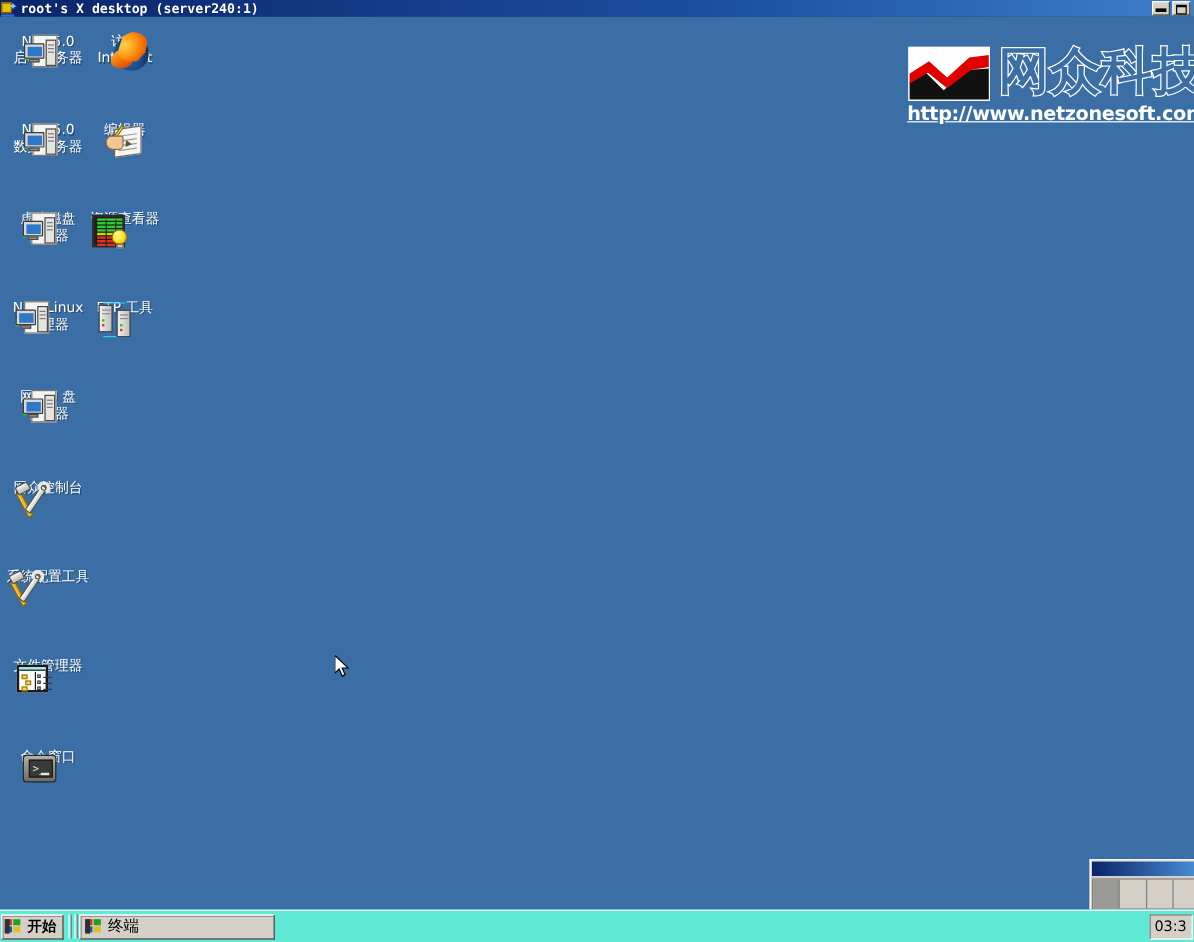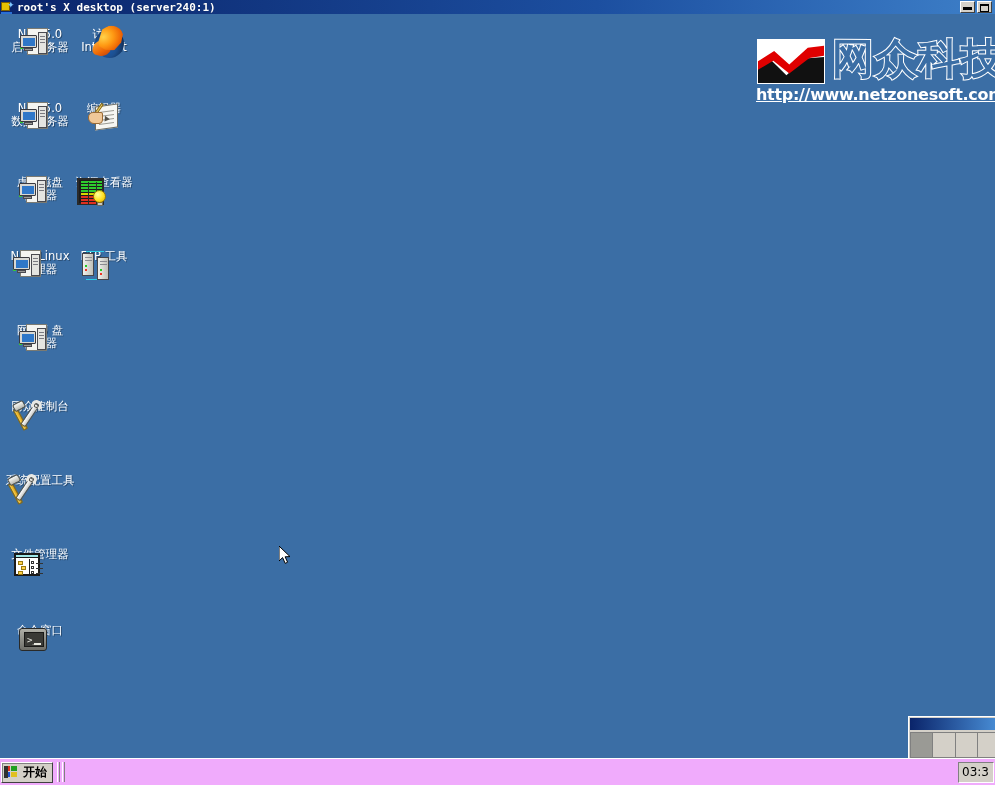--- a/index.html
+++ b/index.html
@@ -414,21 +414,21 @@
   #cursor {
     position: absolute; left: 279px; top: 532px;
     width: 12px; height: 19px;
     pointer-events: none;
   }
 
   
   #taskbar {
     position: absolute; left: 0; top: 758px;
     width: 995px; height: 27px;
-    background: #f0abfc;
+    background: #5eead4;
     border-top: 1px solid #ffffff;
     display: flex; align-items: center;
     padding: 2px 1px;
     gap: 0;
   }
   .win-btn {
     background: #d4d0c8;
     border-top: 1px solid #ffffff;
     border-left: 1px solid #ffffff;
     border-right: 1px solid #404040;
@@ -729,19 +729,29 @@
           <span class="q q4"></span>
           <span class="bar3"></span>
       </span>
       <span>开始</span>
     </div>
 
     <span class="grip"></span>
     <span class="grip"></span>
 
 
+    <div id="task-btn-terminal" class="win-btn task-btn">
+      <span class="winflag">
+        <span class="q q1"></span>
+          <span class="q q2"></span>
+          <span class="q q3"></span>
+          <span class="q q4"></span>
+          <span class="bar3"></span>
+      </span>
+      <span class="tlabel">终端</span>
+    </div>
 
     <div id="tray">
       <span id="clock">03:3</span>
     </div>
   </div>
 
 </div>
 
 </body></html>

